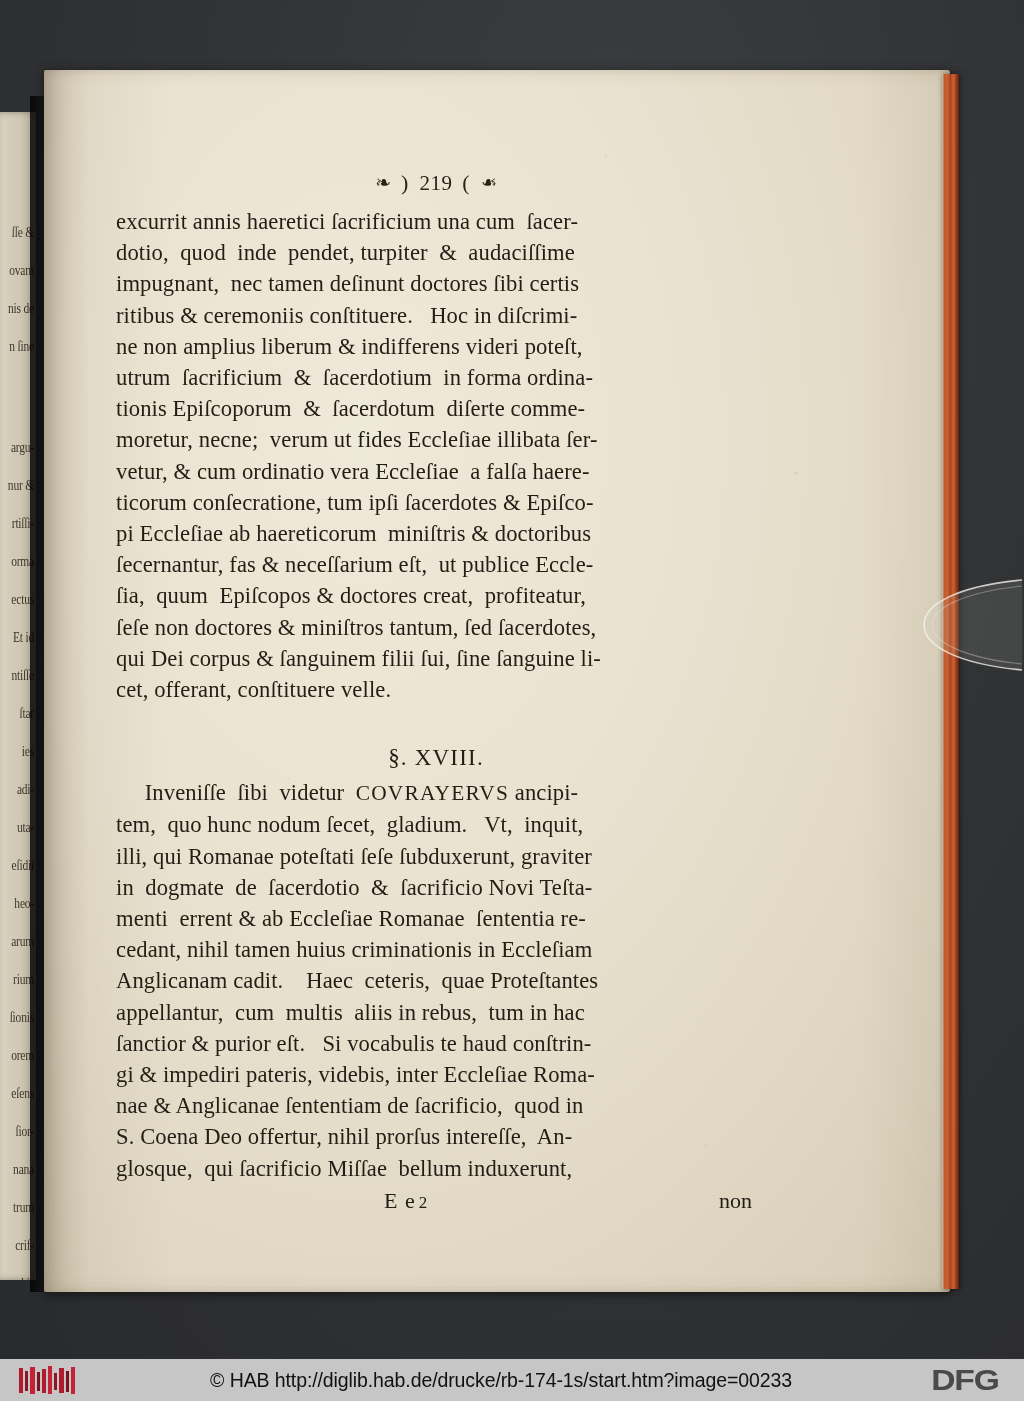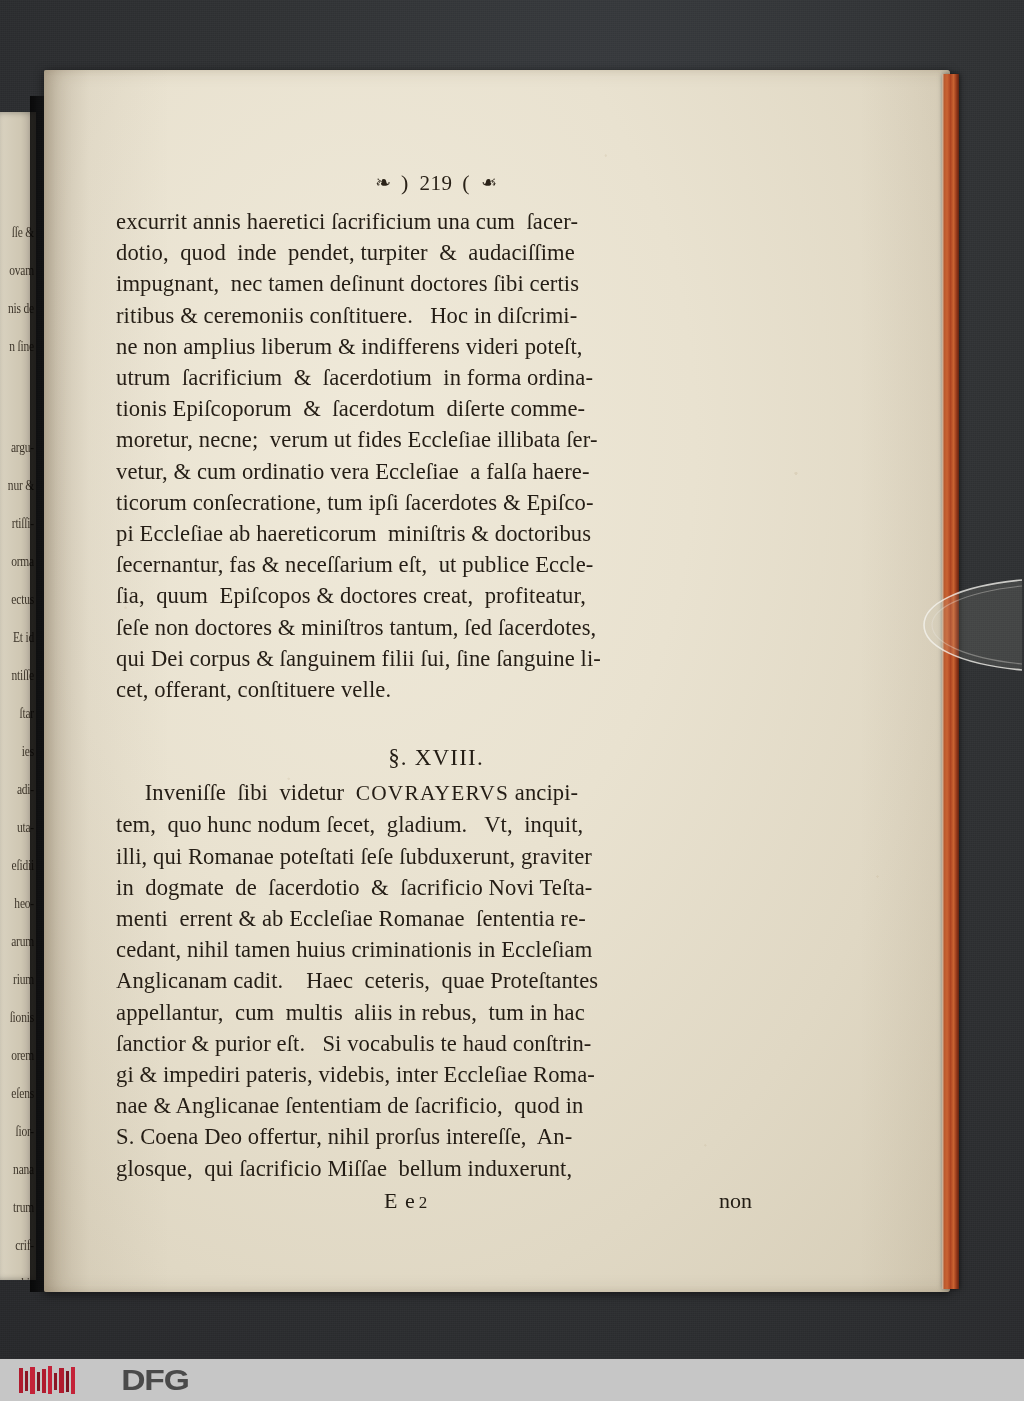--- a/index.html
+++ b/index.html
@@ -349,14 +349,15 @@
       <rect x="13" y="2" width="5" height="27" fill="#c42238"></rect>
       <rect x="20" y="7" width="3" height="19" fill="#7d1220"></rect>
       <rect x="25" y="4" width="4" height="24" fill="#b01b2e"></rect>
       <rect x="31" y="1" width="4" height="28" fill="#c42238"></rect>
       <rect x="37" y="8" width="3" height="17" fill="#8d1524"></rect>
       <rect x="42" y="3" width="5" height="25" fill="#b01b2e"></rect>
       <rect x="49" y="6" width="3" height="21" fill="#7d1220"></rect>
       <rect x="54" y="2" width="4" height="27" fill="#c42238"></rect>
     </svg>
   </div>
+  <div id="credit-text">© HAB http://diglib.hab.de/drucke/rb-174-1s/start.htm?image=00233</div>
   <div id="dfg-logo">DFG</div>
 </div>
 
 </body></html>

